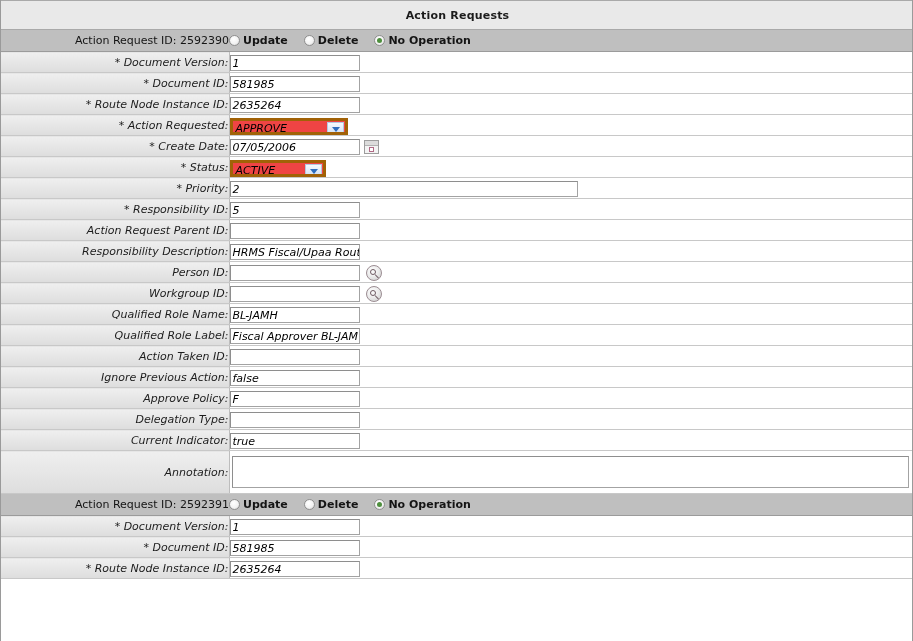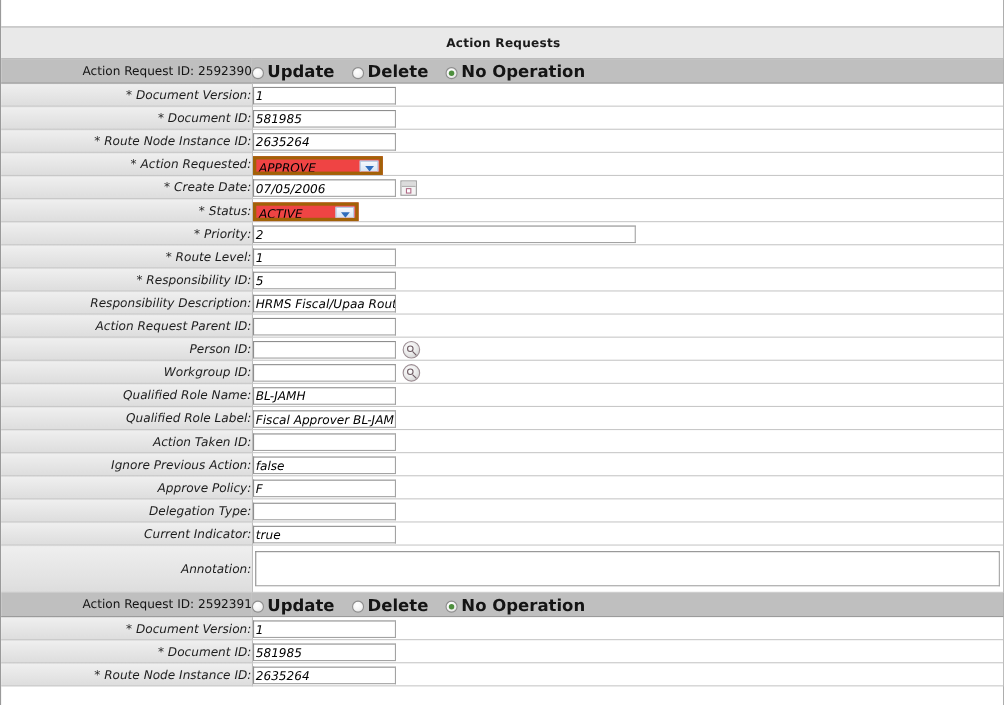--- a/index.html
+++ b/index.html
@@ -13,21 +13,20 @@
     overflow: hidden;
     background: #ffffff;
     box-sizing: border-box;
     border-left: 1px solid #9a9a9a;
     border-right: 1px solid #9a9a9a;
   }
   table.form {
     width: 913px;
     border-collapse: collapse;
     table-layout: fixed;
-    margin-top: 24px;
   }
   
   tr.title-row td {
     height: 28px;
     background: #e9e9e9;
     border-top: 1px solid #a9a9a9;
     border-bottom: 1px solid #a9a9a9;
     text-align: center;
     font-size: 11px;
     font-weight: bold;
@@ -53,21 +52,21 @@
   }
   td.section-ops {
     padding-left: 6px;
     white-space: nowrap;
     vertical-align: middle;
   }
   .op {
     display: inline-block;
     margin-right: 16px;
     vertical-align: middle;
-    font-size: 15px;
+    font-size: 11px;
     font-weight: bold;
     color: #141414;
     white-space: nowrap;
   }
   .op .radio {
     display: inline-block;
     width: 11px; height: 11px;
     border-radius: 50%;
     background: radial-gradient(circle at 40% 35%, #ffffff 0%, #f3f3f3 55%, #d2d2d2 100%);
     border: 1px solid #8d8d8d;
@@ -271,34 +270,30 @@
         </tr>
         <tr class="field-row">
           <td class="lbl">* Status:</td>
           <td class="val"><span class="sel w-status"><span>ACTIVE</span><span class="arrow"></span></span></td>
         </tr>
         <tr class="field-row">
           <td class="lbl">* Priority:</td>
           <td class="val"><span class="txt wide">2</span></td>
         </tr>
         <tr class="field-row">
-          <td class="lbl">* Route Level:</td>
-          <td class="val"><span class="txt">1</span></td>
-        </tr>
-        <tr class="field-row">
           <td class="lbl">* Responsibility ID:</td>
           <td class="val"><span class="txt">5</span></td>
         </tr>
         <tr class="field-row">
+          <td class="lbl">Action Request Parent ID:</td>
+          <td class="val"><span class="txt"></span></td>
+        </tr>
+        <tr class="field-row">
           <td class="lbl">Responsibility Description:</td>
           <td class="val"><span class="txt">HRMS Fiscal/Upaa Rout</span></td>
-        </tr>
-        <tr class="field-row">
-          <td class="lbl">Action Request Parent ID:</td>
-          <td class="val"><span class="txt"></span></td>
         </tr>
         <tr class="field-row">
           <td class="lbl">Person ID:</td>
           <td class="val"><span class="txt"></span><span class="mag-icon"></span></td>
         </tr>
         <tr class="field-row">
           <td class="lbl">Workgroup ID:</td>
           <td class="val"><span class="txt"></span><span class="mag-icon"></span></td>
         </tr>
         <tr class="field-row">

